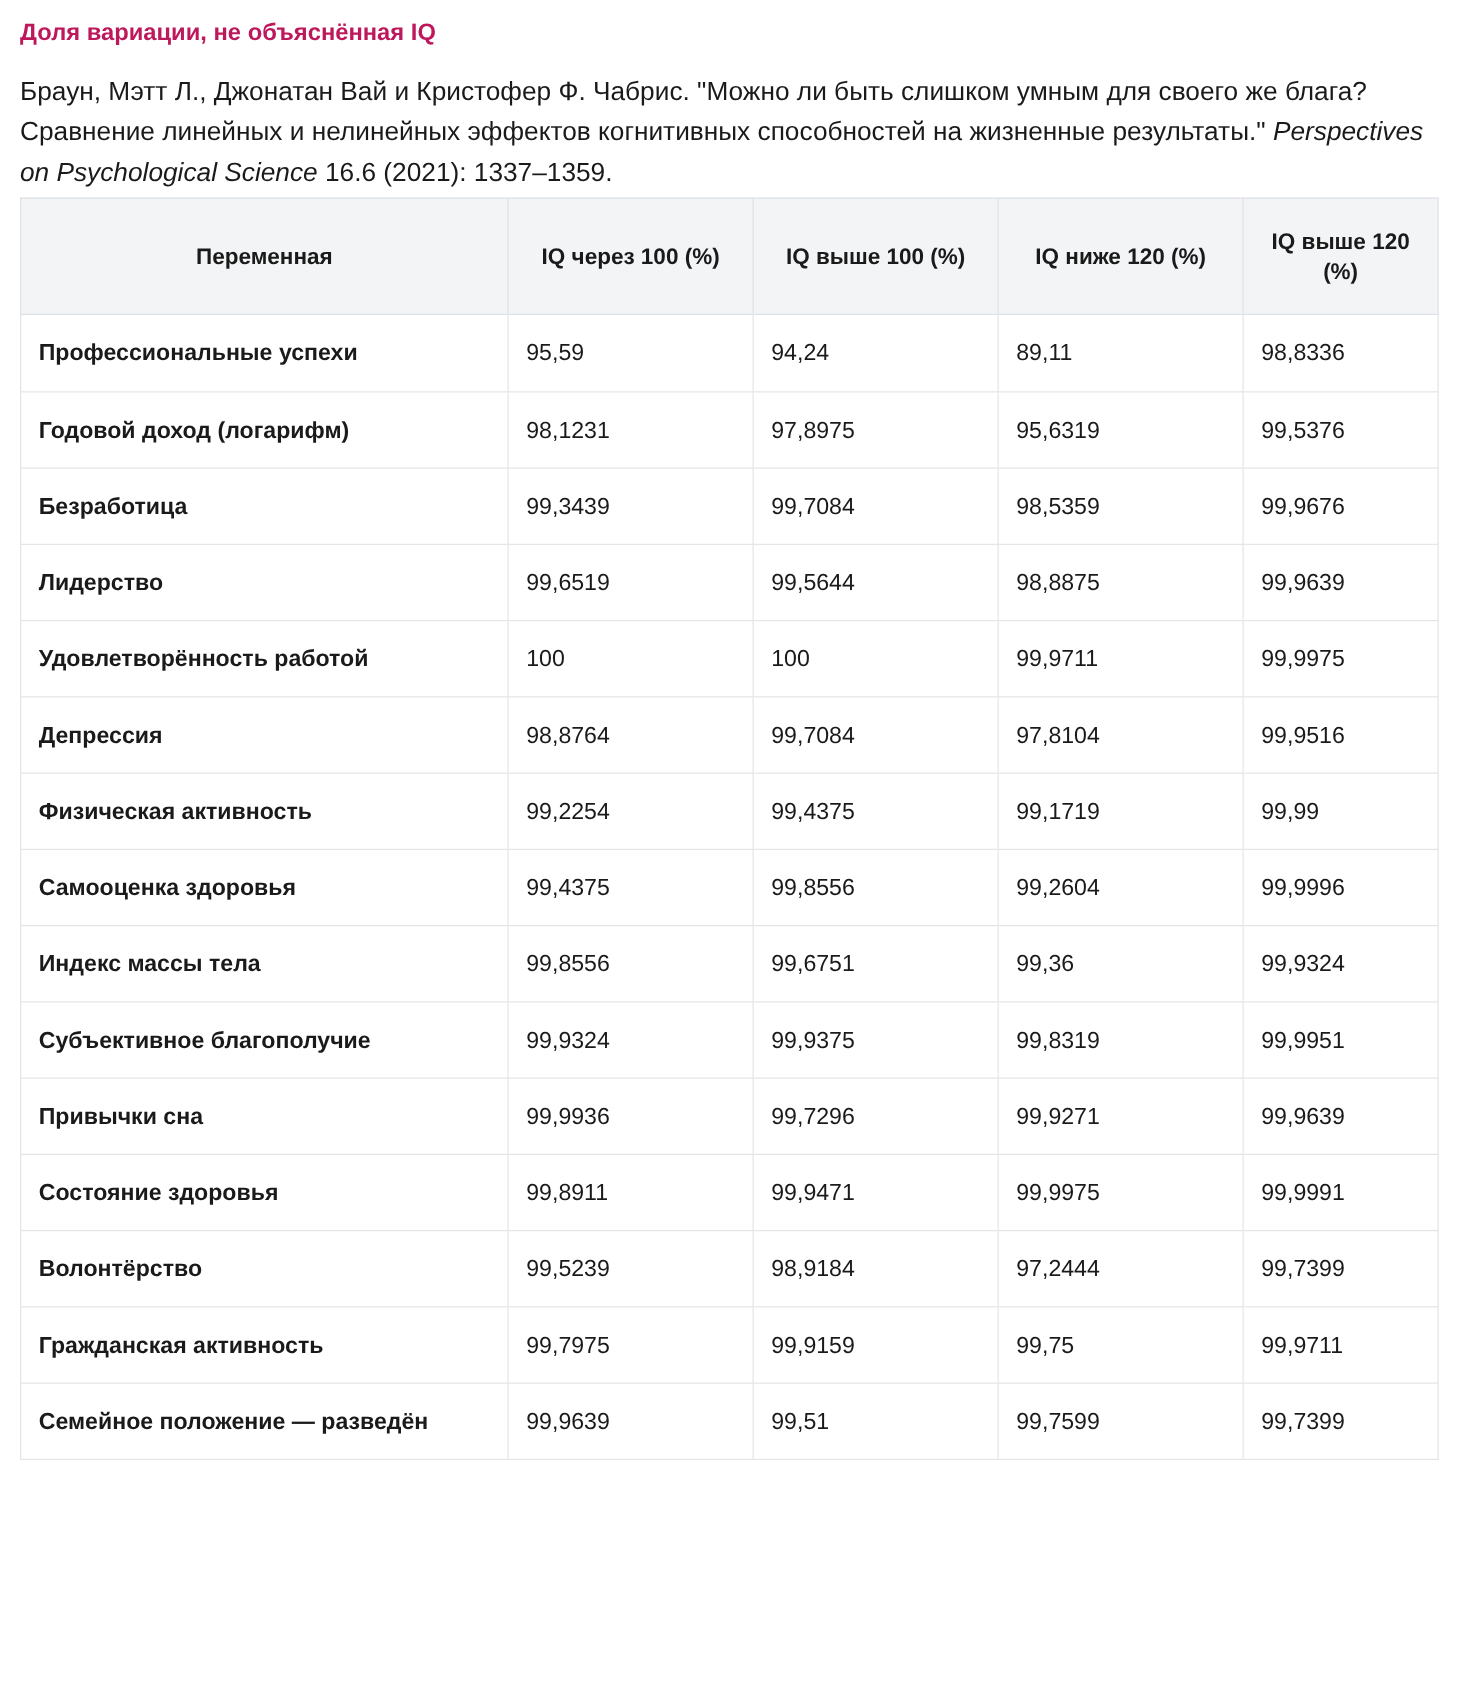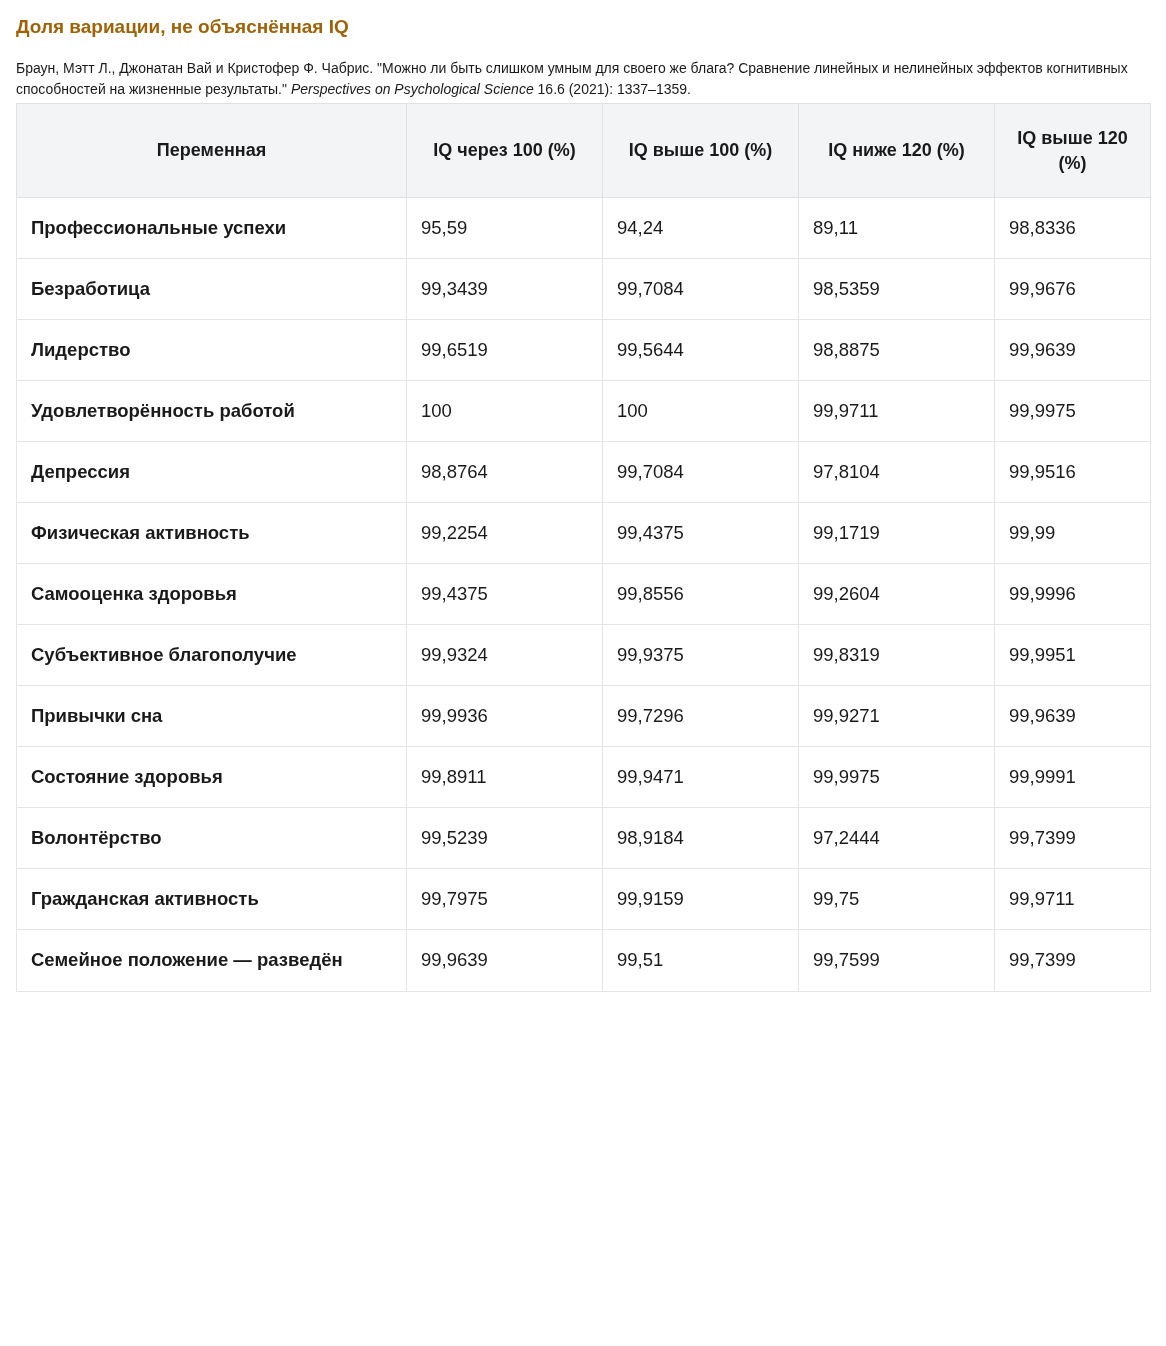--- a/index.html
+++ b/index.html
@@ -17,24 +17,24 @@
   .page {
     padding: 14px 16px 0 16px;
     box-sizing: border-box;
     width: 1166px;
   }
   .doc-title {
     font-size: 19px;
     font-weight: bold;
     line-height: 1.35;
     margin: 0 0 18px 0;
-    color: #a16207;
+    color: #be185d;
   }
   .citation {
-    font-size: 14px;
+    font-size: 21px;
     line-height: 1.56;
     color: #1a1a1a;
     margin: 15px 0 2px 0;
     max-width: 1130px;
   }
   .citation .journal {
     font-style: italic;
   }
   .note {
     font-size: 18.5px;
@@ -130,20 +130,27 @@
     </thead>
     <tbody id="table-body">
         <tr>
           <td class="varname">Профессиональные успехи</td>
           <td class="value">95,59</td>
           <td class="value">94,24</td>
           <td class="value">89,11</td>
           <td class="value">98,8336</td>
         </tr>
         <tr>
+          <td class="varname">Годовой доход (логарифм)</td>
+          <td class="value">98,1231</td>
+          <td class="value">97,8975</td>
+          <td class="value">95,6319</td>
+          <td class="value">99,5376</td>
+        </tr>
+        <tr>
           <td class="varname">Безработица</td>
           <td class="value">99,3439</td>
           <td class="value">99,7084</td>
           <td class="value">98,5359</td>
           <td class="value">99,9676</td>
         </tr>
         <tr>
           <td class="varname">Лидерство</td>
           <td class="value">99,6519</td>
           <td class="value">99,5644</td>
@@ -172,20 +179,27 @@
           <td class="value">99,99</td>
         </tr>
         <tr>
           <td class="varname">Самооценка здоровья</td>
           <td class="value">99,4375</td>
           <td class="value">99,8556</td>
           <td class="value">99,2604</td>
           <td class="value">99,9996</td>
         </tr>
         <tr>
+          <td class="varname">Индекс массы тела</td>
+          <td class="value">99,8556</td>
+          <td class="value">99,6751</td>
+          <td class="value">99,36</td>
+          <td class="value">99,9324</td>
+        </tr>
+        <tr>
           <td class="varname">Субъективное благополучие</td>
           <td class="value">99,9324</td>
           <td class="value">99,9375</td>
           <td class="value">99,8319</td>
           <td class="value">99,9951</td>
         </tr>
         <tr>
           <td class="varname">Привычки сна</td>
           <td class="value">99,9936</td>
           <td class="value">99,7296</td>

